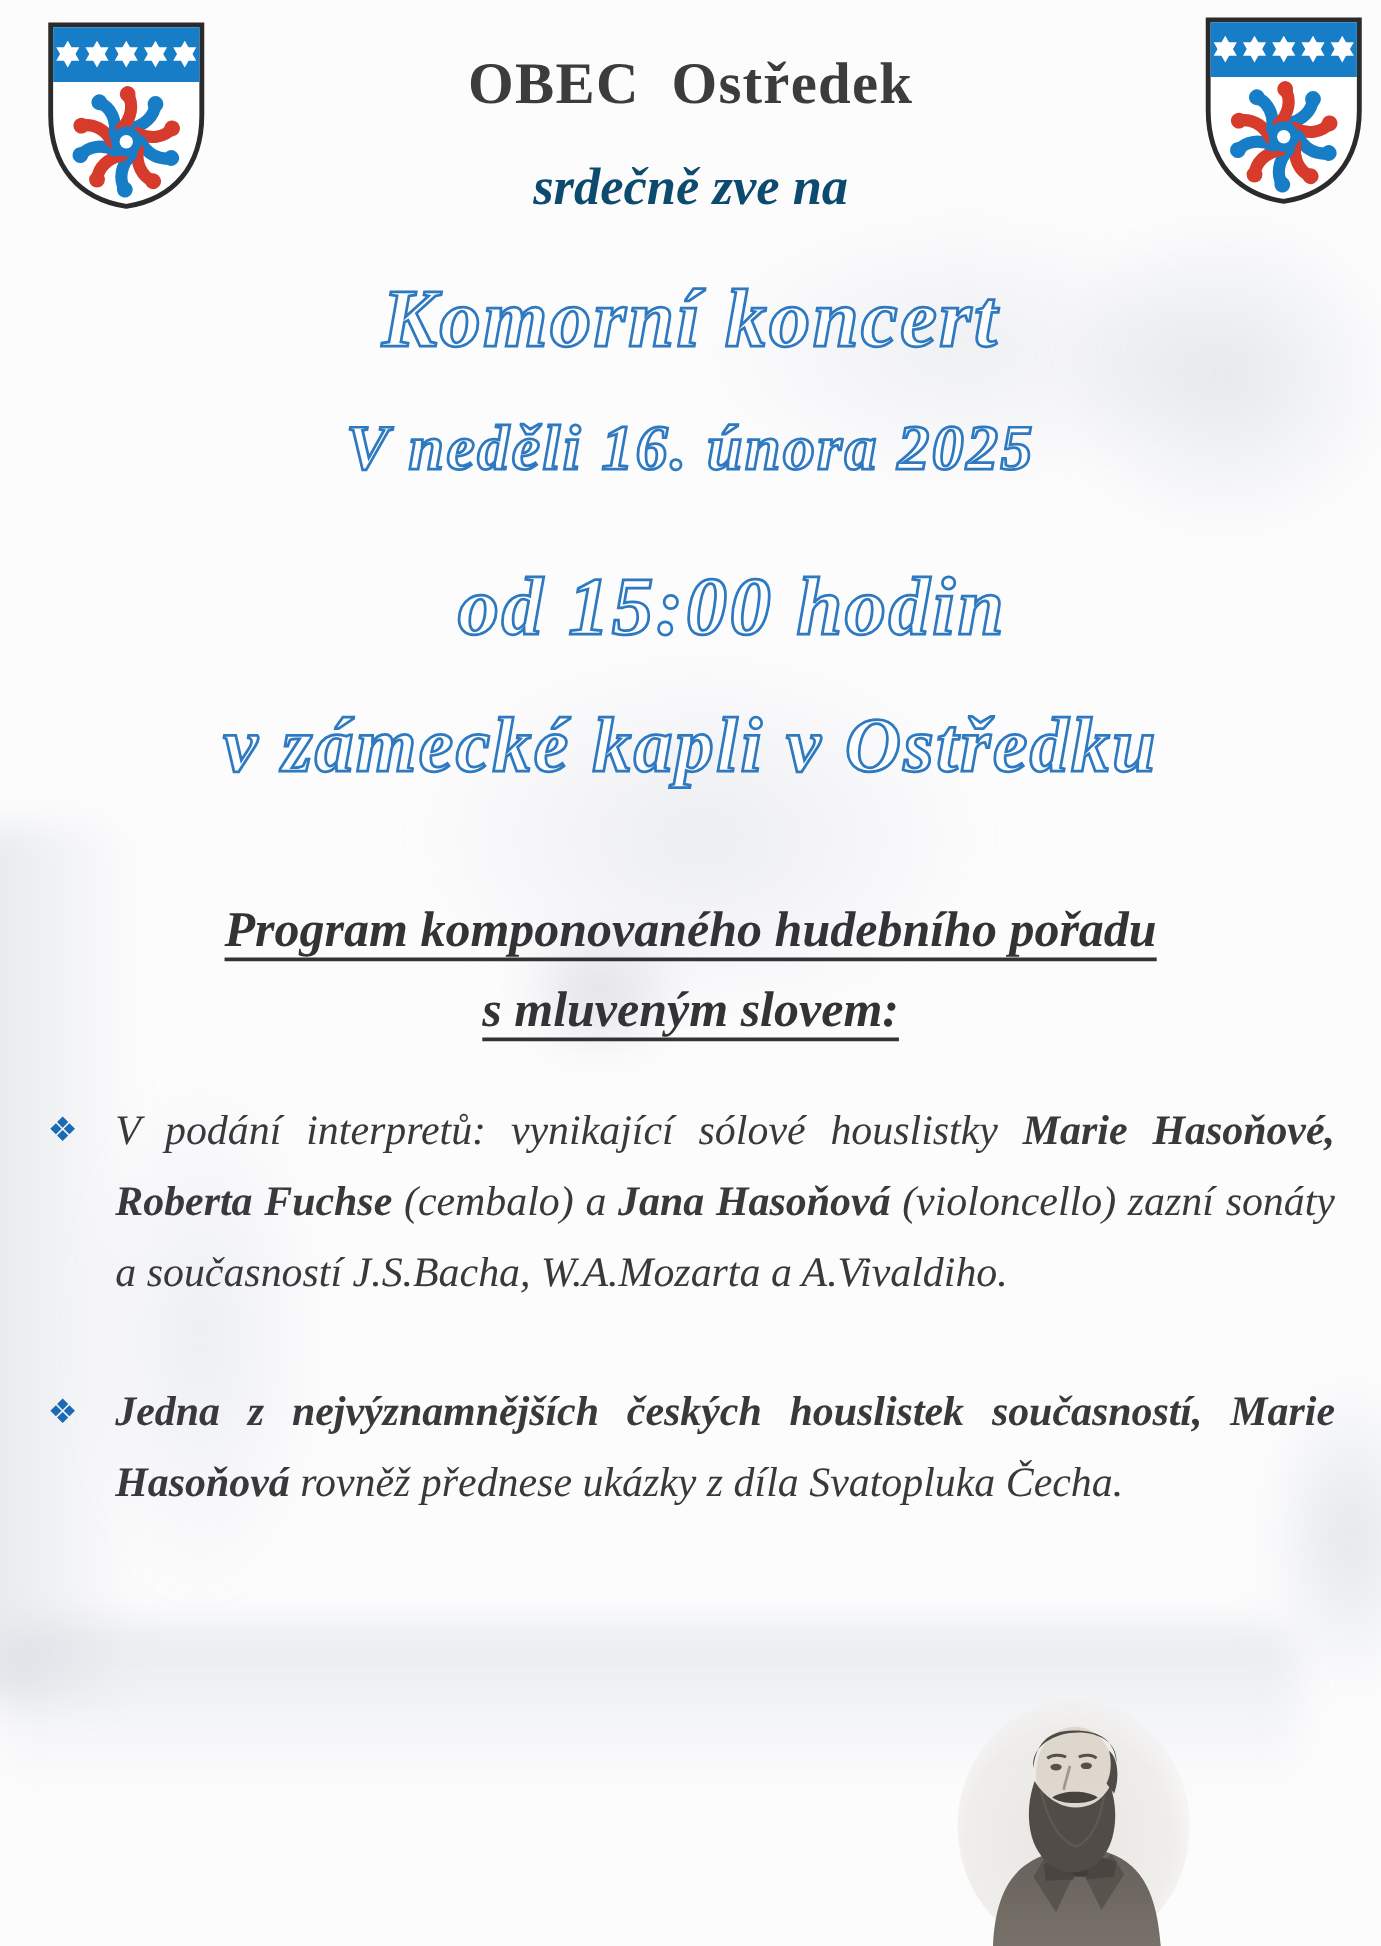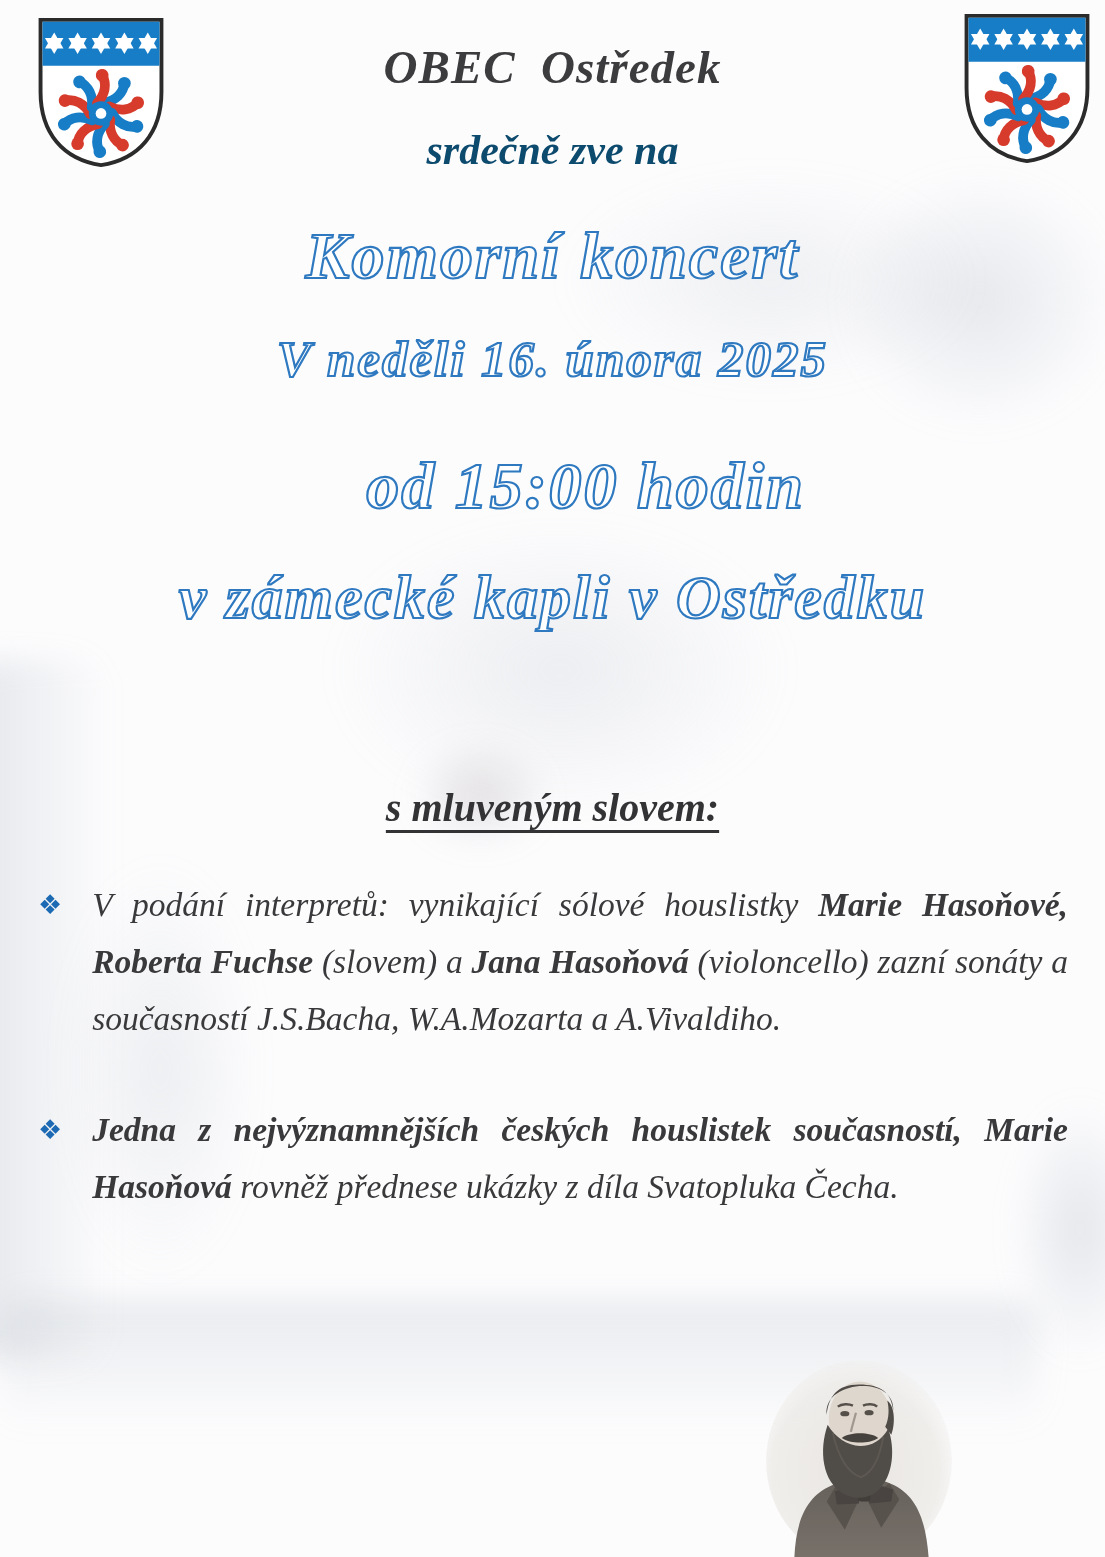--- a/index.html
+++ b/index.html
@@ -22,21 +22,21 @@
   .b6{left:1010px;top:1100px;width:140px;height:260px;background:radial-gradient(closest-side,rgba(175,183,195,.30),rgba(175,183,195,0));}
   .b7{left:60px;top:860px;width:200px;height:420px;background:radial-gradient(closest-side,rgba(180,187,197,.20),rgba(180,187,197,0));}
   .b8{left:560px;top:170px;width:420px;height:220px;background:radial-gradient(closest-side,rgba(182,188,198,.18),rgba(182,188,198,0));}
 
   .coa{position:absolute;width:138px;height:156px;}
   .coa-left{left:32px;top:14px;}
   .coa-right{left:958px;top:10px;}
 
   .org-line{
     position:absolute;left:0;top:40px;width:100%;
-    text-align:center;font-style:italic;font-weight:700;
+    text-align:center;font-weight:700;
     font-size:47px;letter-spacing:1px;color:#3c3c3e;
   }
   .invite-line{
     position:absolute;left:0;top:126px;width:100%;
     text-align:center;font-style:italic;font-weight:700;
     font-size:42px;color:#0c4a6e;
   }
 
   .outline-title{
     position:absolute;left:0;width:100%;text-align:center;
@@ -174,29 +174,29 @@
 
   <div class="org-line">OBEC&nbsp; Ostředek</div>
   <div class="invite-line">srdečně zve na</div>
 
   <div class="outline-title t1">Komorní koncert</div>
   <div class="outline-title t2">V neděli 16. února 2025</div>
   <div class="outline-title t3">od 15:00 hodin</div>
   <div class="outline-title t4">v zámecké kapli v Ostředku</div>
 
   <div class="program-heading">
-    <br>
+    <span class="u">Program komponovaného hudebního pořadu</span><br>
     <span class="u">s mluveným slovem:</span>
   </div>
 
   <div class="bullets">
 
     <div class="bullet-item">
       <span class="bullet-marker">❖</span>
-      <p class="bullet-text"><span>V podání interpretů: vynikající sólové houslistky </span><b>Marie Hasoňové, Roberta Fuchse </b><span>(slovem) a </span><b>Jana Hasoňová </b><span>(violoncello) zazní sonáty a současností J.S.Bacha, W.A.Mozarta a A.Vivaldiho.</span></p>
+      <p class="bullet-text"><span>V podání interpretů: vynikající sólové houslistky </span><b>Marie Hasoňové, Roberta Fuchse </b><span>(cembalo) a </span><b>Jana Hasoňová </b><span>(violoncello) zazní sonáty a současností J.S.Bacha, W.A.Mozarta a A.Vivaldiho.</span></p>
     </div>
 
     <div class="bullet-item">
       <span class="bullet-marker">❖</span>
       <p class="bullet-text"><b>Jedna z nejvýznamnějších českých houslistek současností, Marie Hasoňová </b><span>rovněž přednese ukázky z díla Svatopluka Čecha.</span></p>
     </div>
 
   </div>
 
   <svg class="portrait" viewBox="0 0 190 215">

